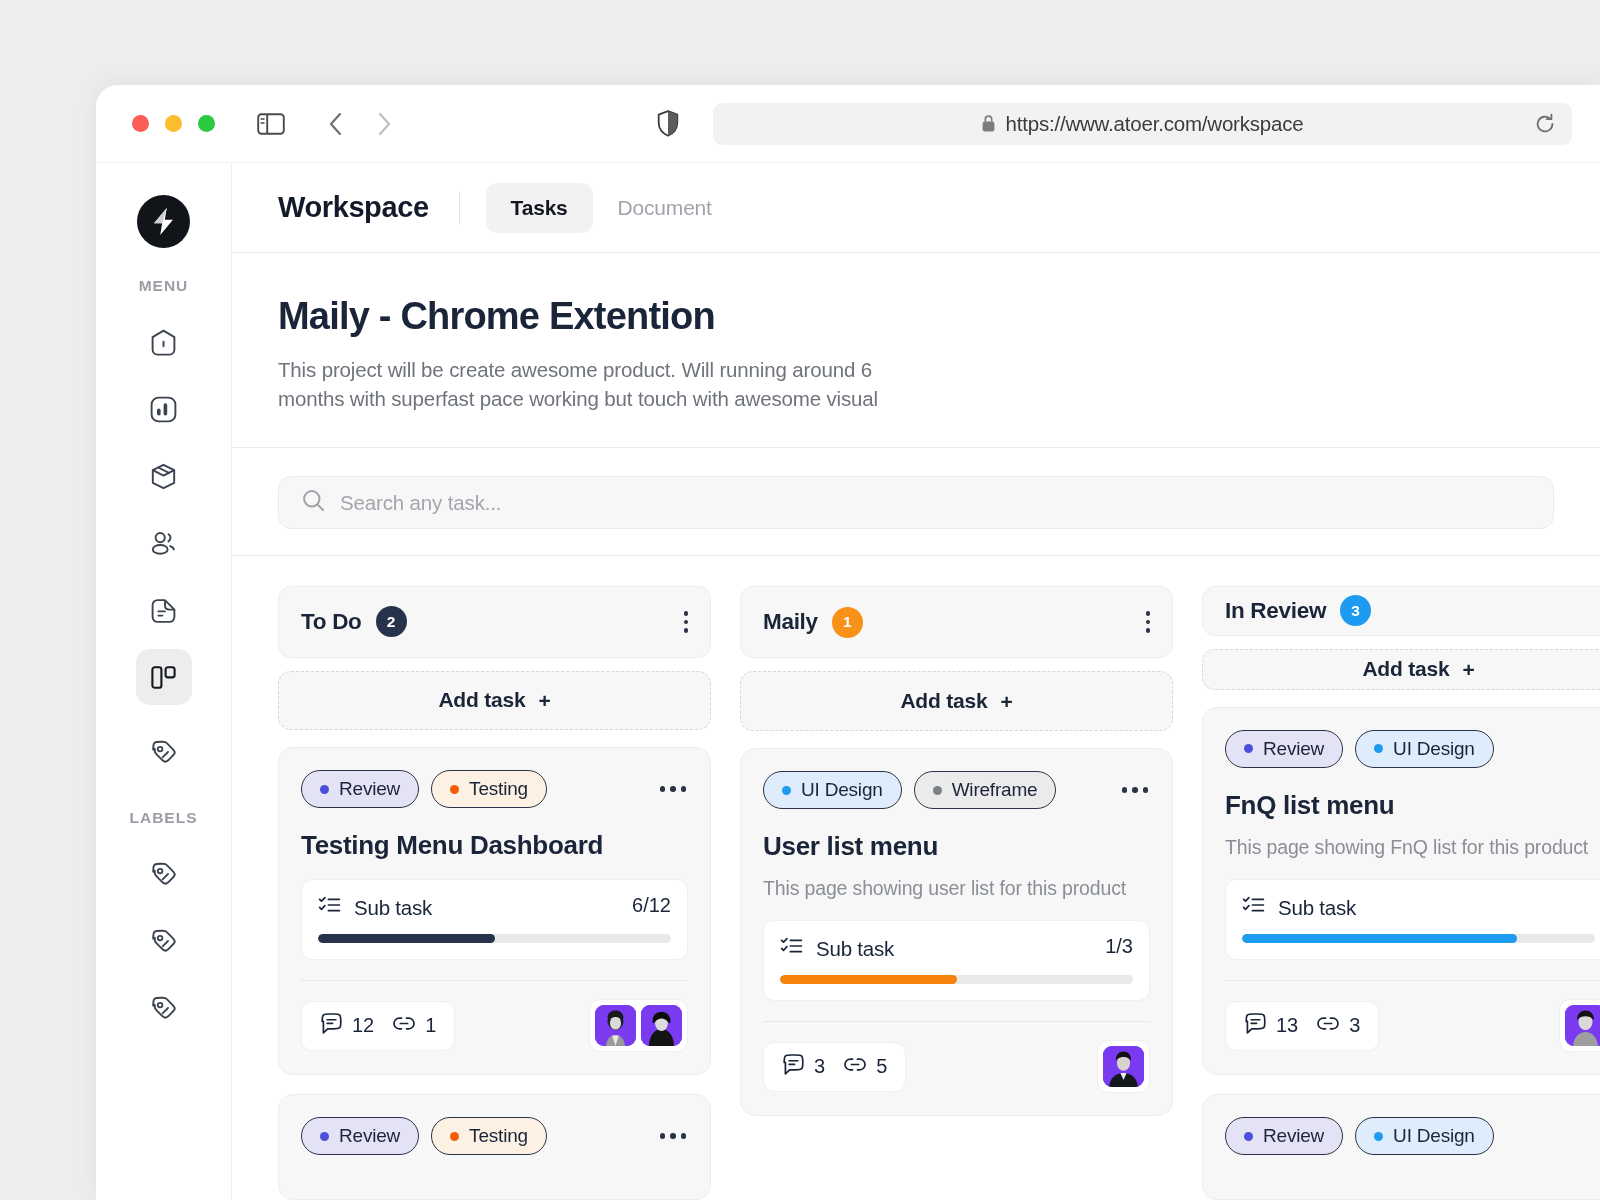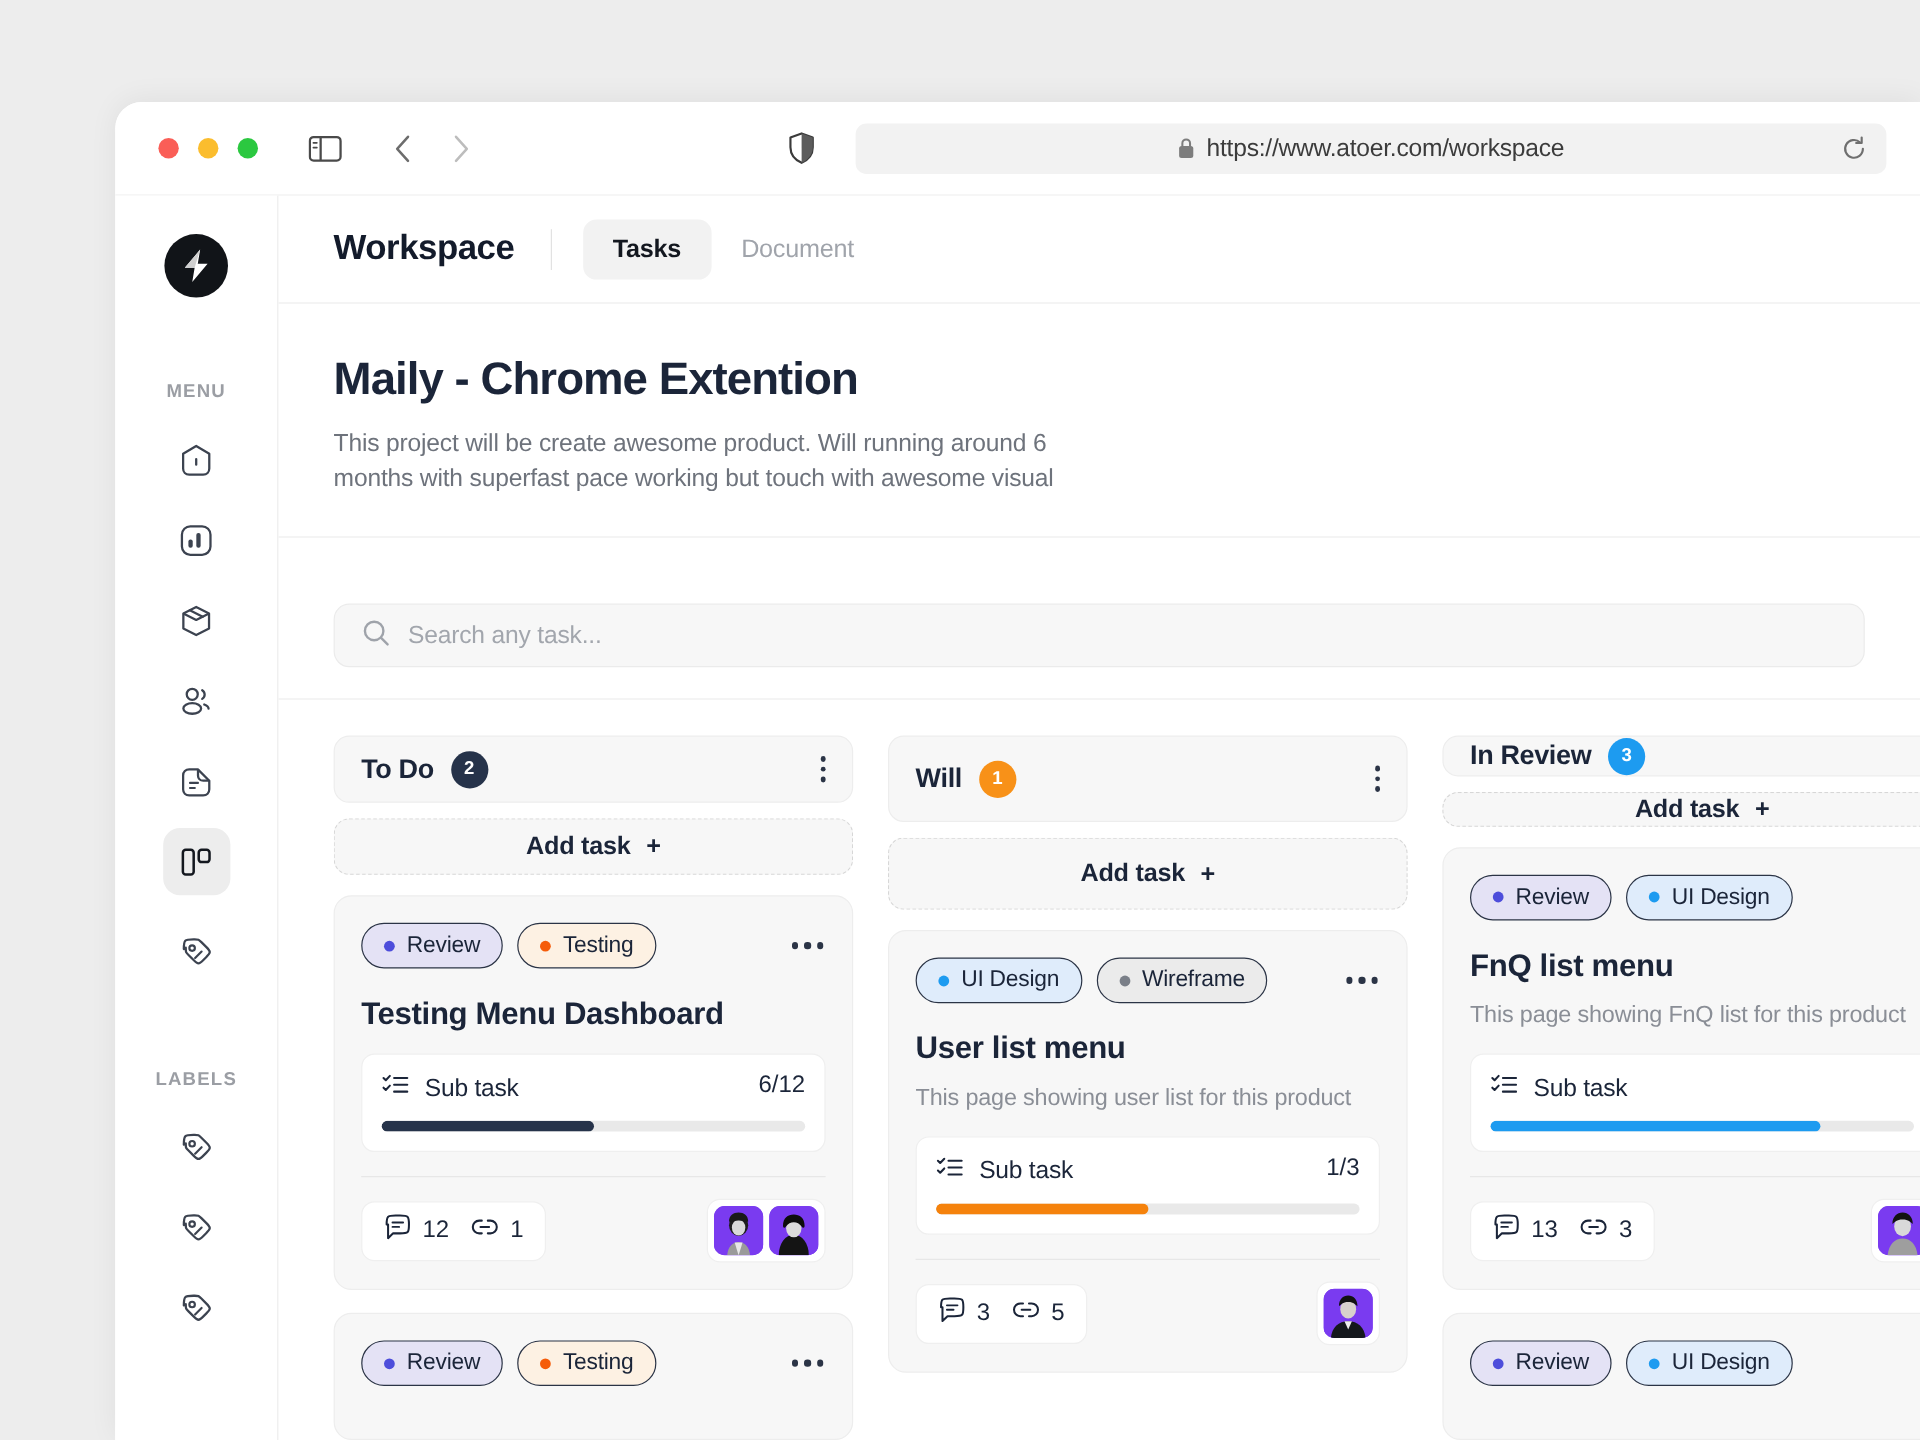--- a/index.html
+++ b/index.html
@@ -73,21 +73,21 @@
     align-items: center;
     padding-top: 32px;
   }
   .logo {
     width: 53px; height: 53px; border-radius: 50%;
     background: #111418;
     display: flex; align-items: center; justify-content: center;
   }
   .rail-heading {
     font-size: 15.5px; font-weight: 700; color: #9b9ea4;
-    letter-spacing: 1.0px; margin-top: 70px; margin-bottom: 8px;
+    letter-spacing: 1.0px; margin-top: 29px; margin-bottom: 8px;
   }
   .rail-icon {
     width: 56px; height: 56px; border-radius: 14px;
     display: flex; align-items: center; justify-content: center;
     margin-top: 11px;
   }
   .rail-icon.active { background: #ededed; }
   .rail-icon svg { display:block; }
   .rail-gap { height: 8px; }
 
@@ -116,21 +116,21 @@
     font-size: 38px; font-weight: 700; color: #1b2539; letter-spacing: -0.8px;
   }
   .project-desc {
     margin-top: 17px; font-size: 20.5px; line-height: 1.42; color: #6e737c;
     letter-spacing: -0.15px; max-width: 660px;
   }
 
   .search-wrap { padding: 28px 46px 26px 46px; border-bottom: 1px solid #ededed; }
   .search-box {
     height: 53px; background: #f7f7f7; border: 1px solid #ebebeb;
-    border-radius: 13px; display: flex; align-items: center; padding: 0 22px; gap: 14px; margin-top: 27px;
+    border-radius: 13px; display: flex; align-items: center; padding: 0 22px; gap: 14px;
   }
   .search-ph { font-size: 20.5px; color: #a2a6ad; letter-spacing: -0.15px; }
 
   
   .board {
     flex: 1; display: flex; gap: 29px; padding: 30px 46px 0 46px; overflow: hidden;
   }
   .column { width: 433px; min-width: 433px; display: flex; flex-direction: column; }
 
   .col-head {
@@ -524,21 +524,21 @@
                   </span>
               </div>
               <div class="card-title"></div>
             </div>
           </div>
         </div>
 
         <div class="column">
           <div class="col-head">
             <div class="col-head-left">
-              <span class="col-name">Will</span>
+              <span class="col-name">Maily</span>
               <span class="col-count" style="background:#f89118">1</span>
             </div>
             <span class="kebab-v">
                 <i></i>
                 <i></i>
                 <i></i>
               </span>
           </div>
 
           <div class="add-task">

